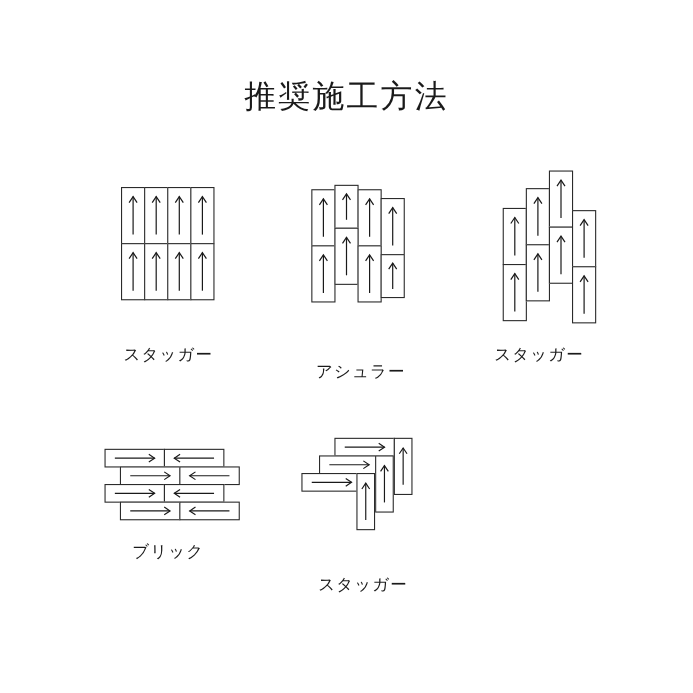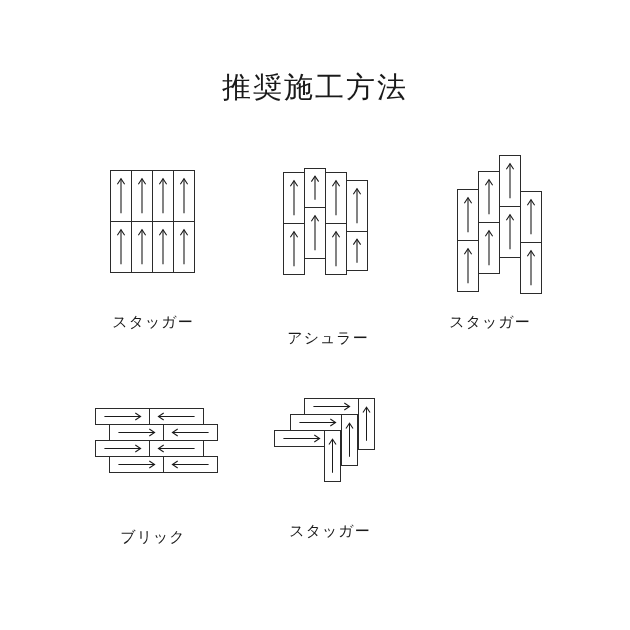--- a/index.html
+++ b/index.html
@@ -342,21 +342,21 @@
           <div class="plank" style="left: 68px; top: 48px; width: 55px; height: 17px;">
             <span style="position: absolute; left: 0px; top: 0px; width: 100%; height: 100%;">
               <svg class="arrow" width="55" height="17" viewBox="0 0 55 17">
                 <line x1="48" y1="8.5" x2="7" y2="8.5"></line>
                 <polyline points="13,4.5 7,8.5 13,12.5"></polyline>
               </svg>
             </span>
           </div>
         </div>
       </div>
-      <div class="caption" style="left: 90px; top: 528px; width: 126px; font-family: Liberation Serif, serif;">ブリック</div>
+      <div class="caption" style="left: 90px; top: 492px; width: 126px; font-family: Liberation Serif, serif;">ブリック</div>
       <div class="pattern" style="left: 274px; top: 398px; width: 110px; height: 82px;">
         <div class="canvas" style="width: 110px; height: 82px;">
           <div class="plank" style="left: 30px; top: 0px; width: 55px; height: 17px;">
             <span style="position: absolute; left: 0px; top: 0px; width: 100%; height: 100%;">
               <svg class="arrow" width="55" height="17" viewBox="0 0 55 17">
                 <line x1="7" y1="8.5" x2="48" y2="8.5"></line>
                 <polyline points="42,4.5 48,8.5 42,12.5"></polyline>
               </svg>
             </span>
           </div>

